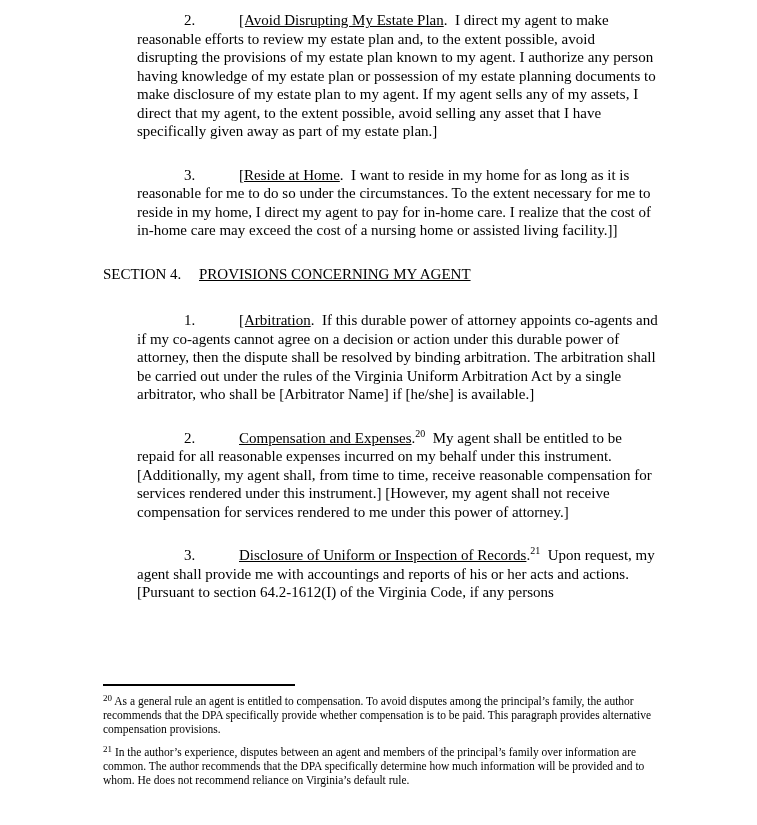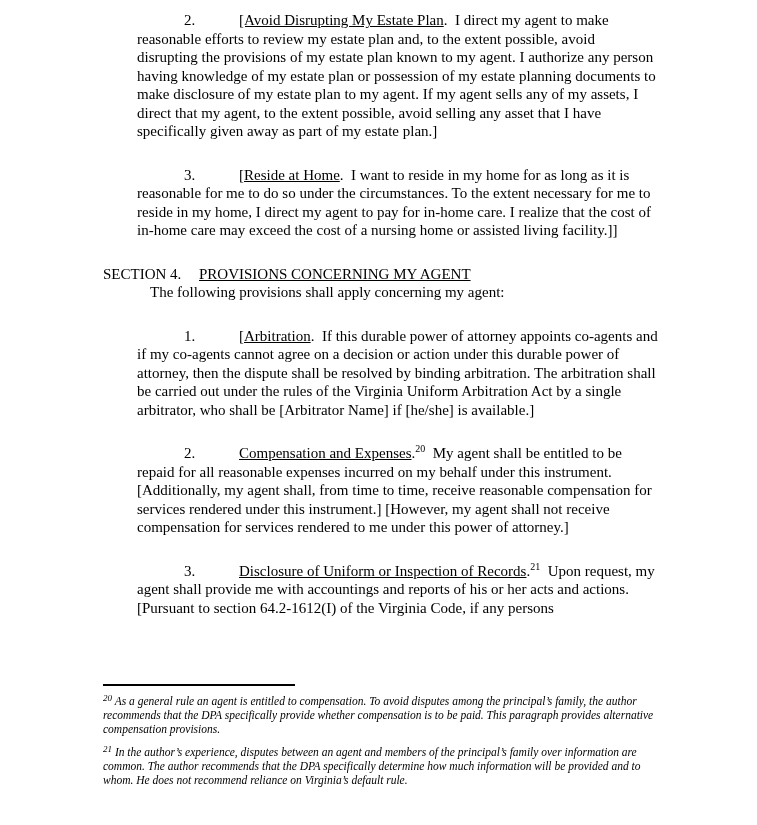--- a/index.html
+++ b/index.html
@@ -27,35 +27,34 @@
     text-indent: 47px;
     margin-bottom: 25px;
     margin-left: 34px;
   }
   .num {
     display: inline-block;
     width: 55px;
     text-indent: 0;
   }
   .u { text-decoration: underline; }
-  .section-heading { }
+  .section-heading { margin-bottom: 28px; }
   .section-label { display: inline-block; width: 96px; }
   .intro { text-indent: 47px; margin-bottom: 25px; }
   sup.fnref {
     font-size: 10px;
     line-height: 0;
     vertical-align: 6px;
   }
   .footnotes {
     position: absolute;
     left: 103px; top: 684px;
     width: 556px;
     font-size: 11.5px;
     line-height: 14px;
-    font-style: italic;
   }
   .fn-sep {
     width: 192px;
     border-top: 2px solid #000000;
     margin-bottom: 8px;
   }
   .fn { margin-bottom: 9px; }
   sup.fnmark {
     font-size: 9px;
     line-height: 0;
@@ -68,21 +67,20 @@
 <div class="page">
 
   <div class="content">
 
     <p class="para"><span class="num">2.</span><span class="u">[Avoid Disrupting My Estate Plan</span><span>.</span><span>&nbsp; I direct my agent to make reasonable efforts to review my estate plan and, to the extent possible, avoid disrupting the provisions of my estate plan known to my agent. I authorize any person having knowledge of my estate plan or possession of my estate planning documents to make disclosure of my estate plan to my agent. If my agent sells any of my assets, I direct that my agent, to the extent possible, avoid selling any asset that I have specifically given away as part of my estate plan.]</span></p>
 
     <p class="para"><span class="num">3.</span><span class="u">[Reside at Home</span><span>.</span><span>&nbsp; I want to reside in my home for as long as it is reasonable for me to do so under the circumstances. To the extent necessary for me to reside in my home, I direct my agent to pay for in-home care. I realize that the cost of in-home care may exceed the cost of a nursing home or assisted living facility.]]</span></p>
 
     <p class="section-heading"><span class="section-label">SECTION 4.</span><span class="u">PROVISIONS CONCERNING MY AGENT</span></p>
 
-    <p class="intro">The following provisions shall apply concerning my agent:</p>
 
     <p class="para"><span class="num">1.</span><span class="u">[Arbitration</span><span>.</span><span>&nbsp; If this durable power of attorney appoints co-agents and if my co-agents cannot agree on a decision or action under this durable power of attorney, then the dispute shall be resolved by binding arbitration. The arbitration shall be carried out under the rules of the Virginia Uniform Arbitration Act by a single arbitrator, who shall be [Arbitrator Name] if [he/she] is available.]</span></p>
 
     <p class="para"><span class="num">2.</span><span class="u">Compensation and Expenses</span><span>.</span><sup class="fnref">20</sup><span>&nbsp; My agent shall be entitled to be repaid for all reasonable expenses incurred on my behalf under this instrument. [Additionally, my agent shall, from time to time, receive reasonable compensation for services rendered under this instrument.] [However, my agent shall not receive compensation for services rendered to me under this power of attorney.]</span></p>
 
     <p class="para"><span class="num">3.</span><span class="u">Disclosure of Uniform or Inspection of Records</span><span>.</span><sup class="fnref">21</sup><span>&nbsp; Upon request, my agent shall provide me with accountings and reports of his or her acts and actions. [Pursuant to section 64.2-1612(I) of the Virginia Code, if any persons</span></p>
 
   </div>
 
   <div class="footnotes">

